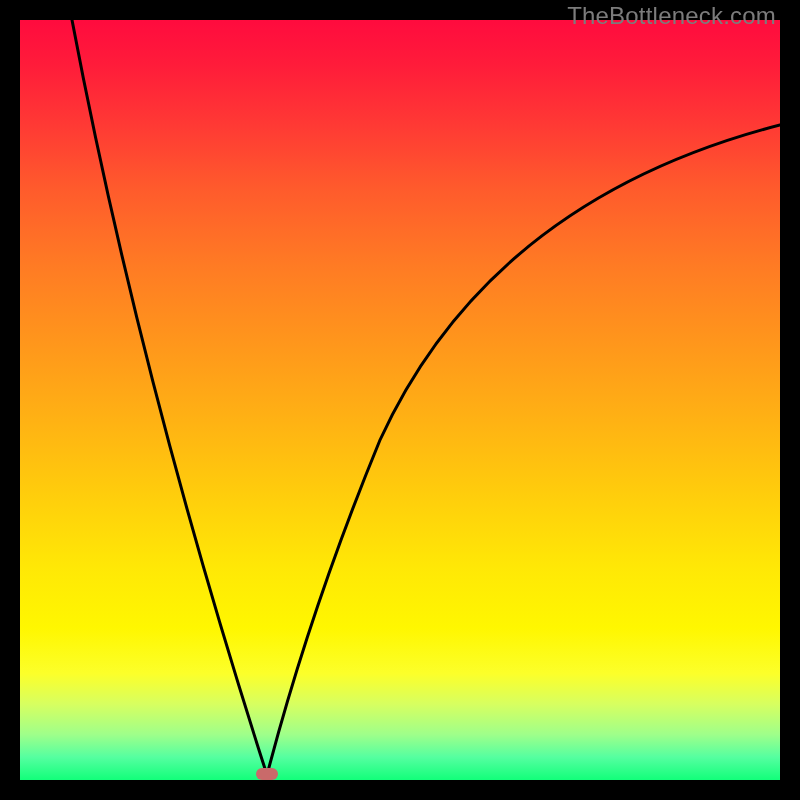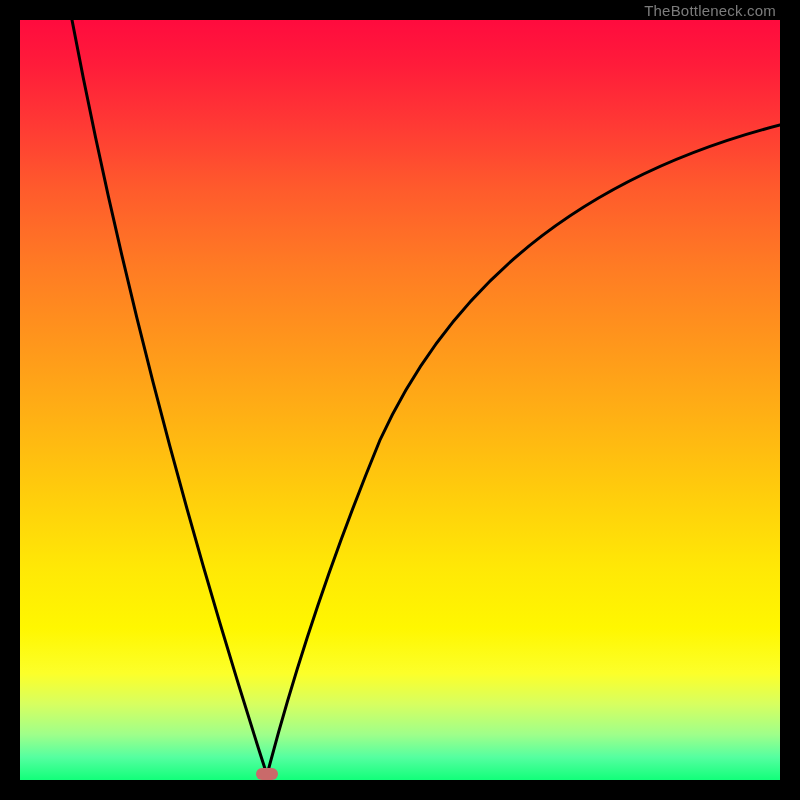--- a/index.html
+++ b/index.html
@@ -33,21 +33,21 @@
       #9fff8a 94%,
       #55ffa0 97%,
       #12ff7a 100%
     );
   }
   .watermark {
     position: absolute;
     top: 2px;
     right: 24px;
     color: #7c7c7c;
-    font-size: 15px;
+    font-size: 24px;
     font-weight: 500;
     letter-spacing: 0.2px;
     z-index: 10;
   }
   svg.curve {
     position: absolute;
     left: 0;
     top: 0;
     width: 760px;
     height: 760px;

